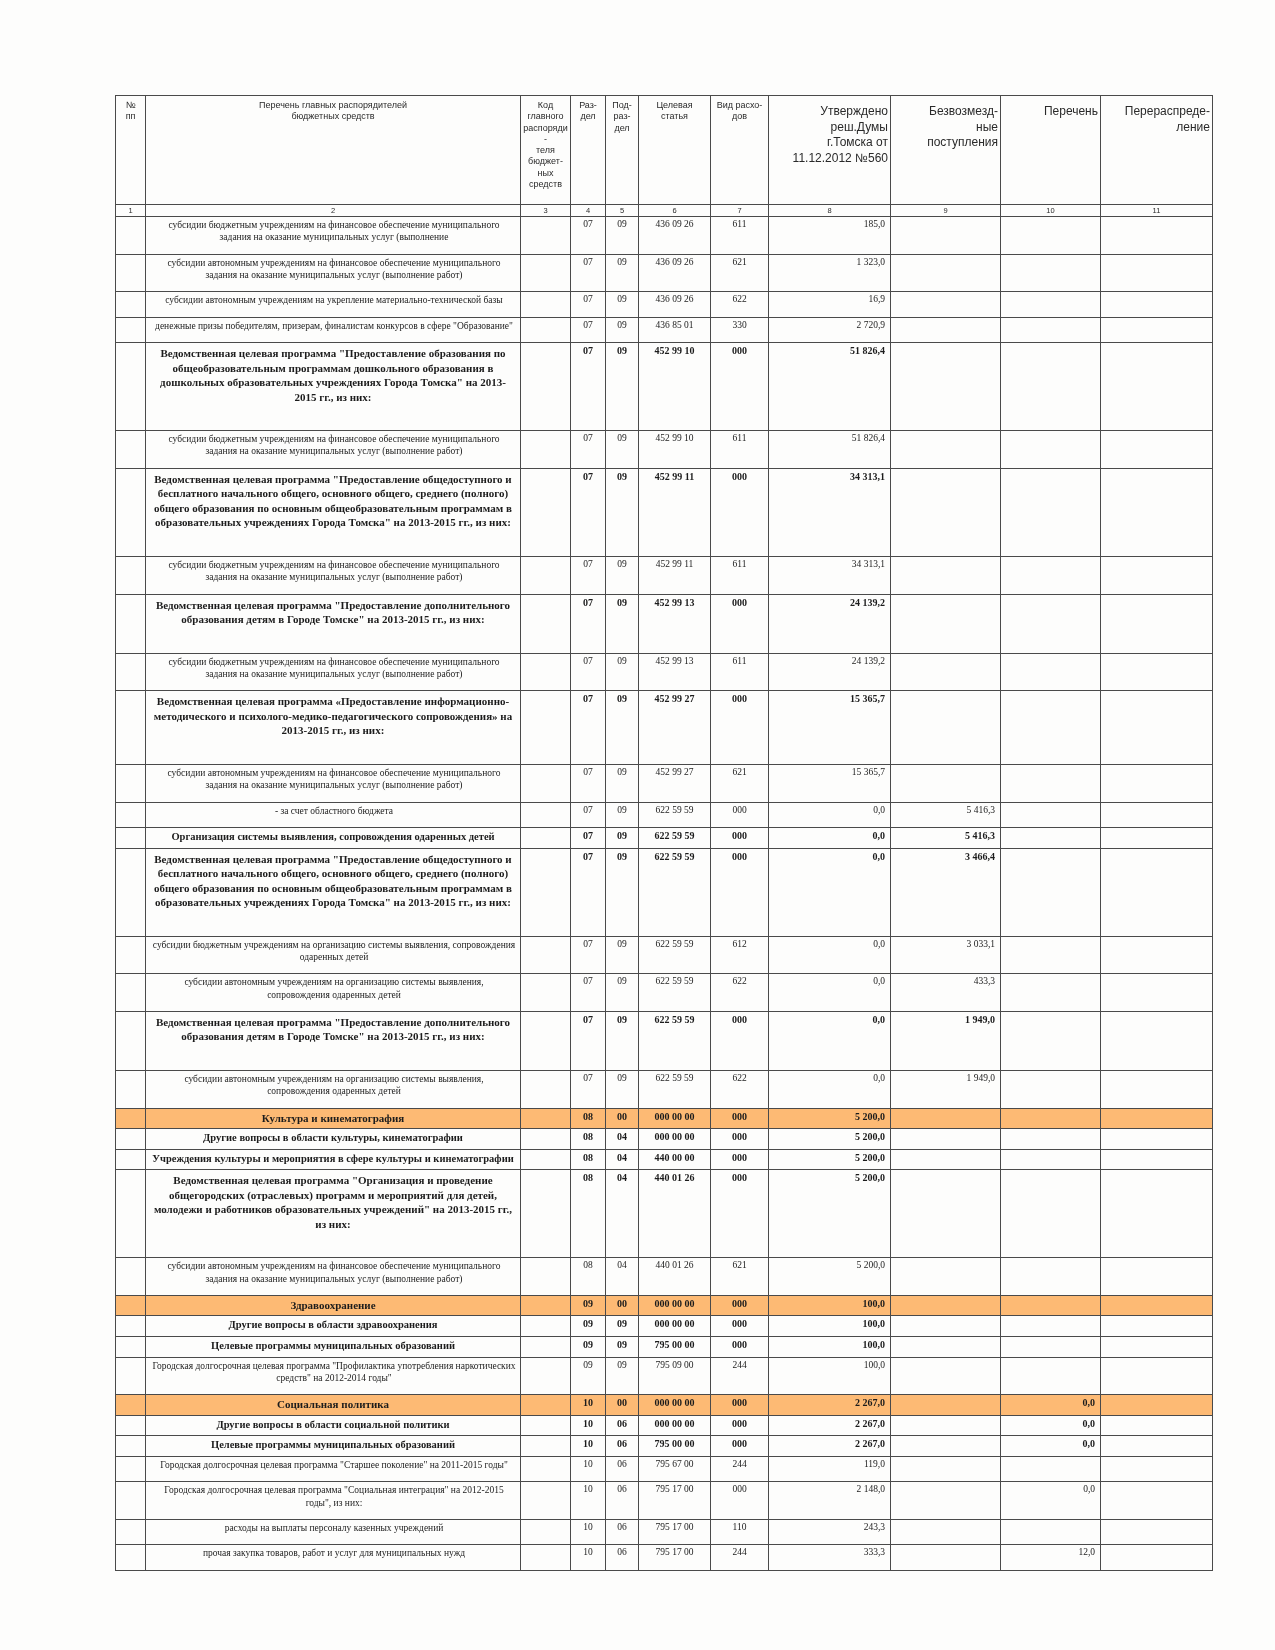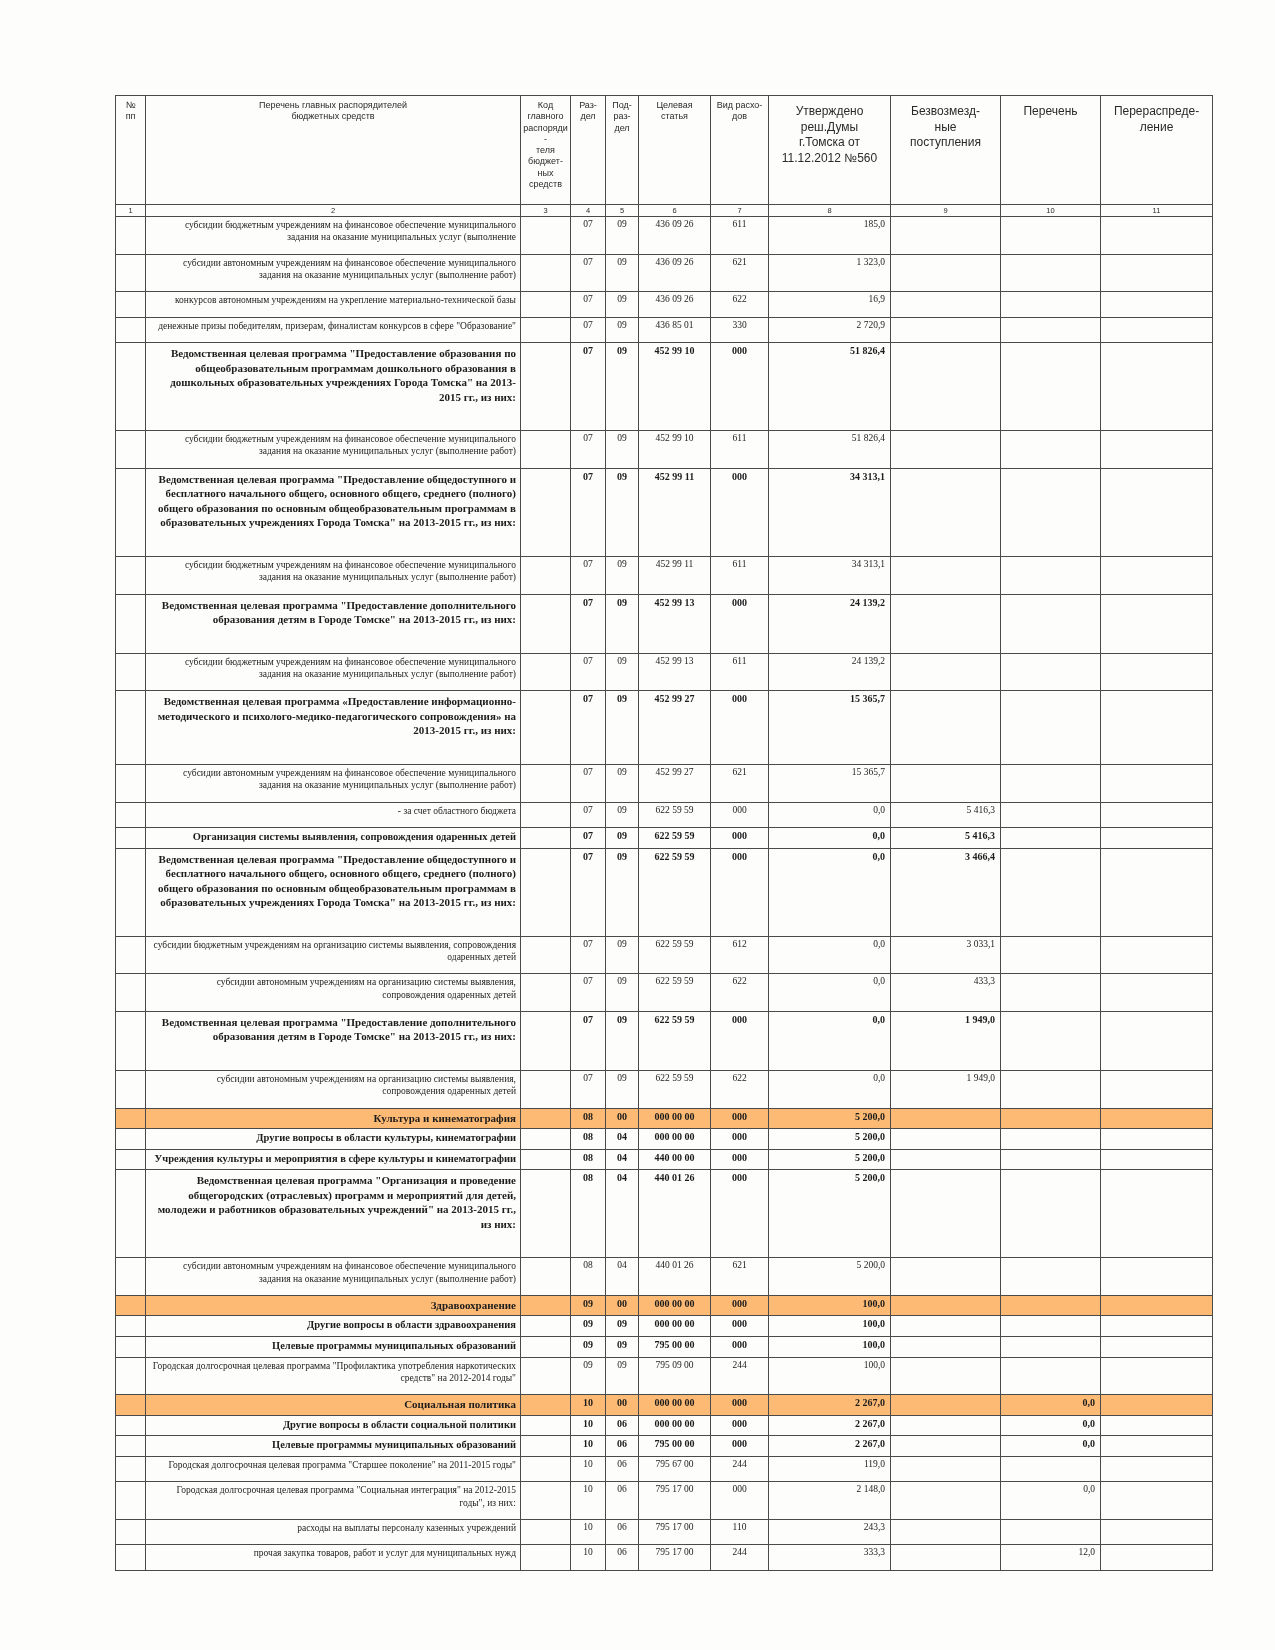--- a/index.html
+++ b/index.html
@@ -42,29 +42,30 @@
     text-align: center;
     padding: 4px 2px;
     white-space: pre-line;
     height: 96px;
     color: #2a2a2a;
   }
   thead th.hdr-lg {
     font-size: 12px;
     line-height: 1.3;
     padding-top: 8px;
+    text-align: right;
   }
   thead td.colnum {
     font-family: "Liberation Sans", sans-serif;
     font-size: 7.5px;
     text-align: center;
     padding: 1px 0;
     color: #2a2a2a;
   }
-  td.c-name  { text-align: right; padding: 2px 4px 8px 6px; font-size: 9.5px; line-height: 1.3; }
+  td.c-name  { text-align: center; padding: 2px 4px 8px 6px; font-size: 9.5px; line-height: 1.3; }
   td.c-code  { text-align: center; font-size: 9.5px; padding: 2px 1px; }
   td.c-amt   { text-align: right; font-size: 9.5px; padding: 2px 5px 2px 1px; }
   
   tr.line td.c-name { padding-bottom: 10px; }
   tr.note td.c-name { padding-bottom: 10px; }
   tr.note td { padding-bottom: 1px; }
   tr.program td, tr.section td, tr.subsection td { font-weight: bold; }
   tr.program td.c-name { font-size: 11px; line-height: 1.32; padding: 3px 4px 26px 4px; margin-top: 47px; }
   tr.program td.c-code, tr.program td.c-amt { font-size: 10px; }
   tr.subsection td.c-name { font-size: 10.5px; padding: 2px 4px 4px 4px; }
@@ -160,21 +161,21 @@
           <td class="c-code">09</td>
           <td class="c-code">436 09 26</td>
           <td class="c-code">621</td>
           <td class="c-amt">1 323,0</td>
           <td class="c-amt"></td>
           <td class="c-amt"></td>
           <td class="c-amt"></td>
         </tr>
         <tr class="line">
           <td class="c-code"></td>
-          <td class="c-name">конкурсов автономным учреждениям на укрепление материально-технической базы</td>
+          <td class="c-name">субсидии автономным учреждениям на укрепление материально-технической базы</td>
           <td class="c-code"></td>
           <td class="c-code">07</td>
           <td class="c-code">09</td>
           <td class="c-code">436 09 26</td>
           <td class="c-code">622</td>
           <td class="c-amt">16,9</td>
           <td class="c-amt"></td>
           <td class="c-amt"></td>
           <td class="c-amt"></td>
         </tr>

